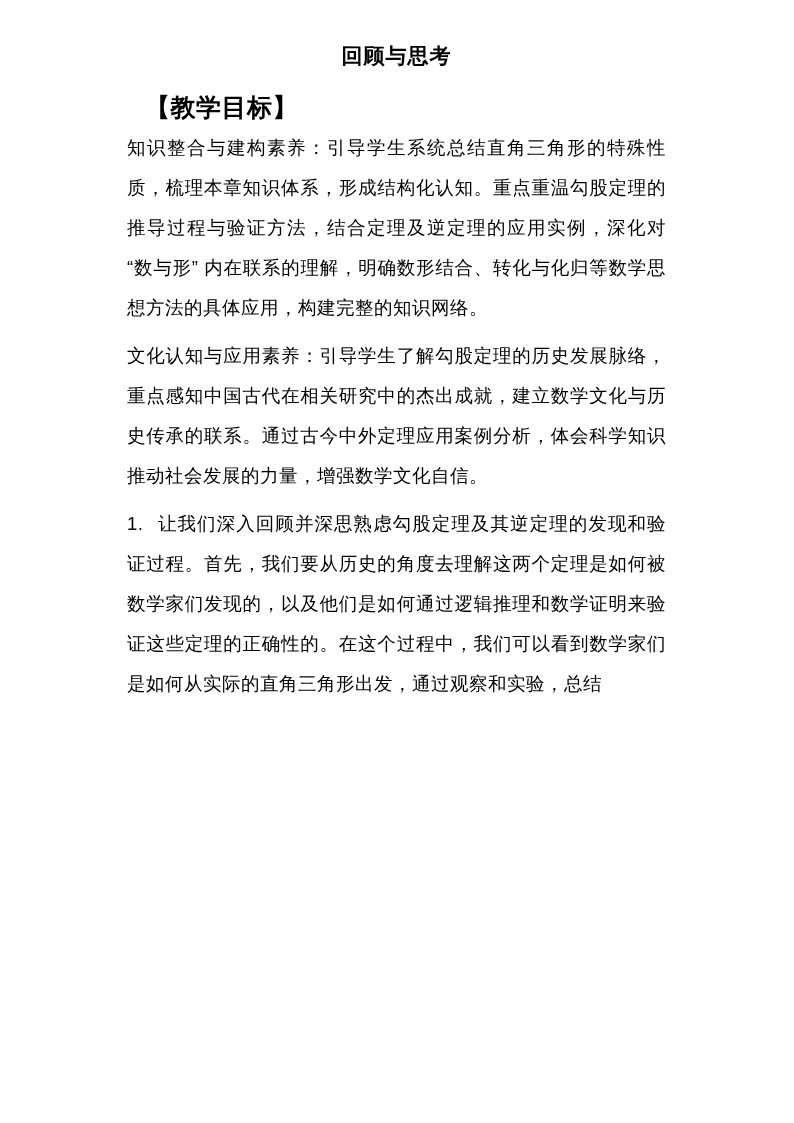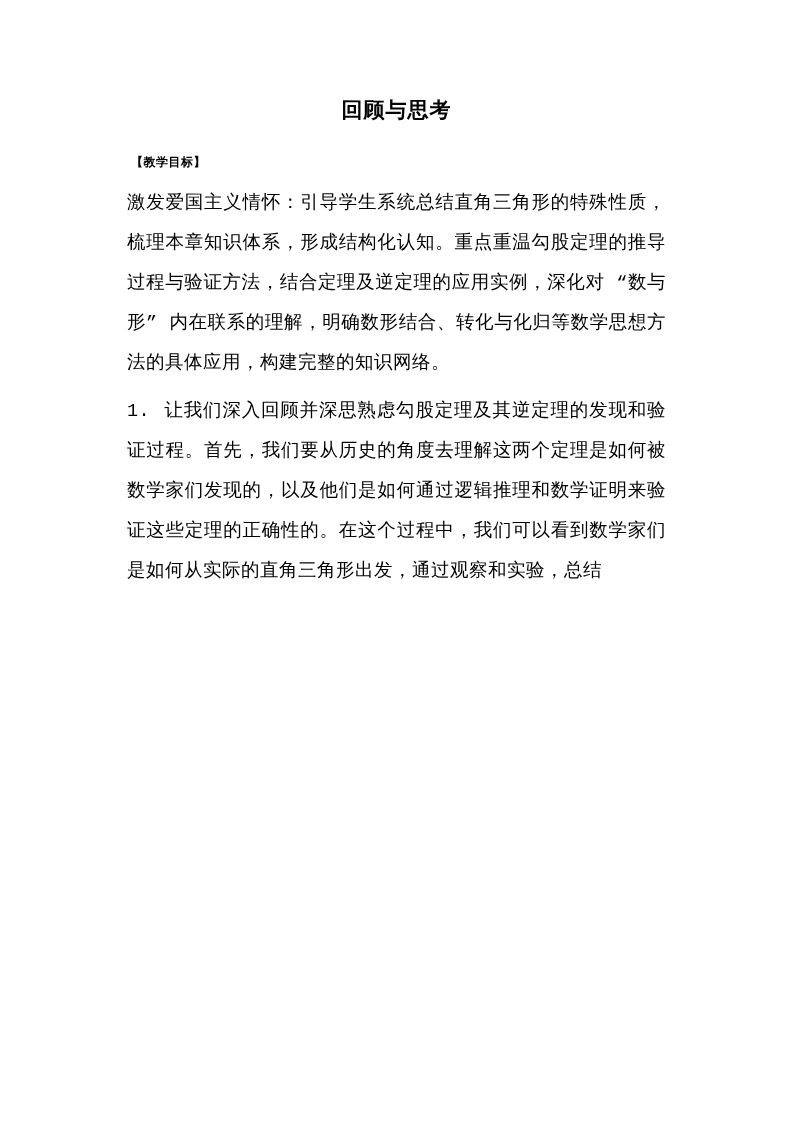--- a/index.html
+++ b/index.html
@@ -6,40 +6,40 @@
     margin: 0;
     padding: 0;
     background: #ffffff;
   }
   .page {
     position: relative;
     width: 682px;
     height: 1123px;
     box-sizing: border-box;
     margin: 0 auto;
-    padding: 100px 72px 0 71px;
+    padding: 44px 72px 0 71px;
     background: #ffffff;
     color: #000000;
-    font-family: Liberation Mono, monospace;
+    font-family: Liberation Sans, sans-serif;
     overflow: hidden;
   }
   .doc-title {
     font-size: 21px;
     line-height: 24px;
     font-weight: bold;
     text-align: center;
     letter-spacing: 1px;
     margin: 0;
   }
   .section-heading {
-    font-size: 12px;
+    font-size: 25px;
     line-height: 26px;
     font-weight: bold;
     letter-spacing: 0.5px;
-    margin: 26px 0 0 4px;
+    margin: 26px 0 0 18px;
   }
   .section-heading.second {
     margin-top: 6px;
   }
   p.body-para {
     font-size: 18.5px;
     line-height: 40px;
     letter-spacing: 0.5px;
     margin: 8px 0 0 0;
     text-align: justify;
@@ -53,23 +53,24 @@
 </style>
 </head>
 <body>
 
 <div class="page">
 
   <div class="doc-title">回顾与思考</div>
 
   <div class="section-heading">【教学目标】</div>
 
-  <p class="body-para">激发爱国主义情怀：引导学生系统总结直角三角形的特殊性质，梳理本章知识体系，形成结构化认知。重点重温勾股定理的推导过程与验证方法，结合定理及逆定理的应用实例，深化对 “数与形” 内在联系的理解，明确数形结合、转化与化归等数学思想方法的具体应用，构建完整的知识网络。</p>
+  <p class="body-para">知识整合与建构素养：引导学生系统总结直角三角形的特殊性质，梳理本章知识体系，形成结构化认知。重点重温勾股定理的推导过程与验证方法，结合定理及逆定理的应用实例，深化对 “数与形” 内在联系的理解，明确数形结合、转化与化归等数学思想方法的具体应用，构建完整的知识网络。</p>
 
 
+  <p class="body-para">文化认知与应用素养：引导学生了解勾股定理的历史发展脉络，重点感知中国古代在相关研究中的杰出成就，建立数学文化与历史传承的联系。通过古今中外定理应用案例分析，体会科学知识推动社会发展的力量，增强数学文化自信。</p>
 
 
 
   <p class="body-para">
     <span class="list-number">1.</span><span>让我们深入回顾并深思熟虑勾股定理及其逆定理的发现和验证过程。首先，我们要从历史的角度去理解这两个定理是如何被数学家们发现的，以及他们是如何通过逻辑推理和数学证明来验证这些定理的正确性的。在这个过程中，我们可以看到数学家们是如何从实际的直角三角形出发，通过观察和实验，总结</span>
   </p>
 
 </div>
 
 </body></html>

